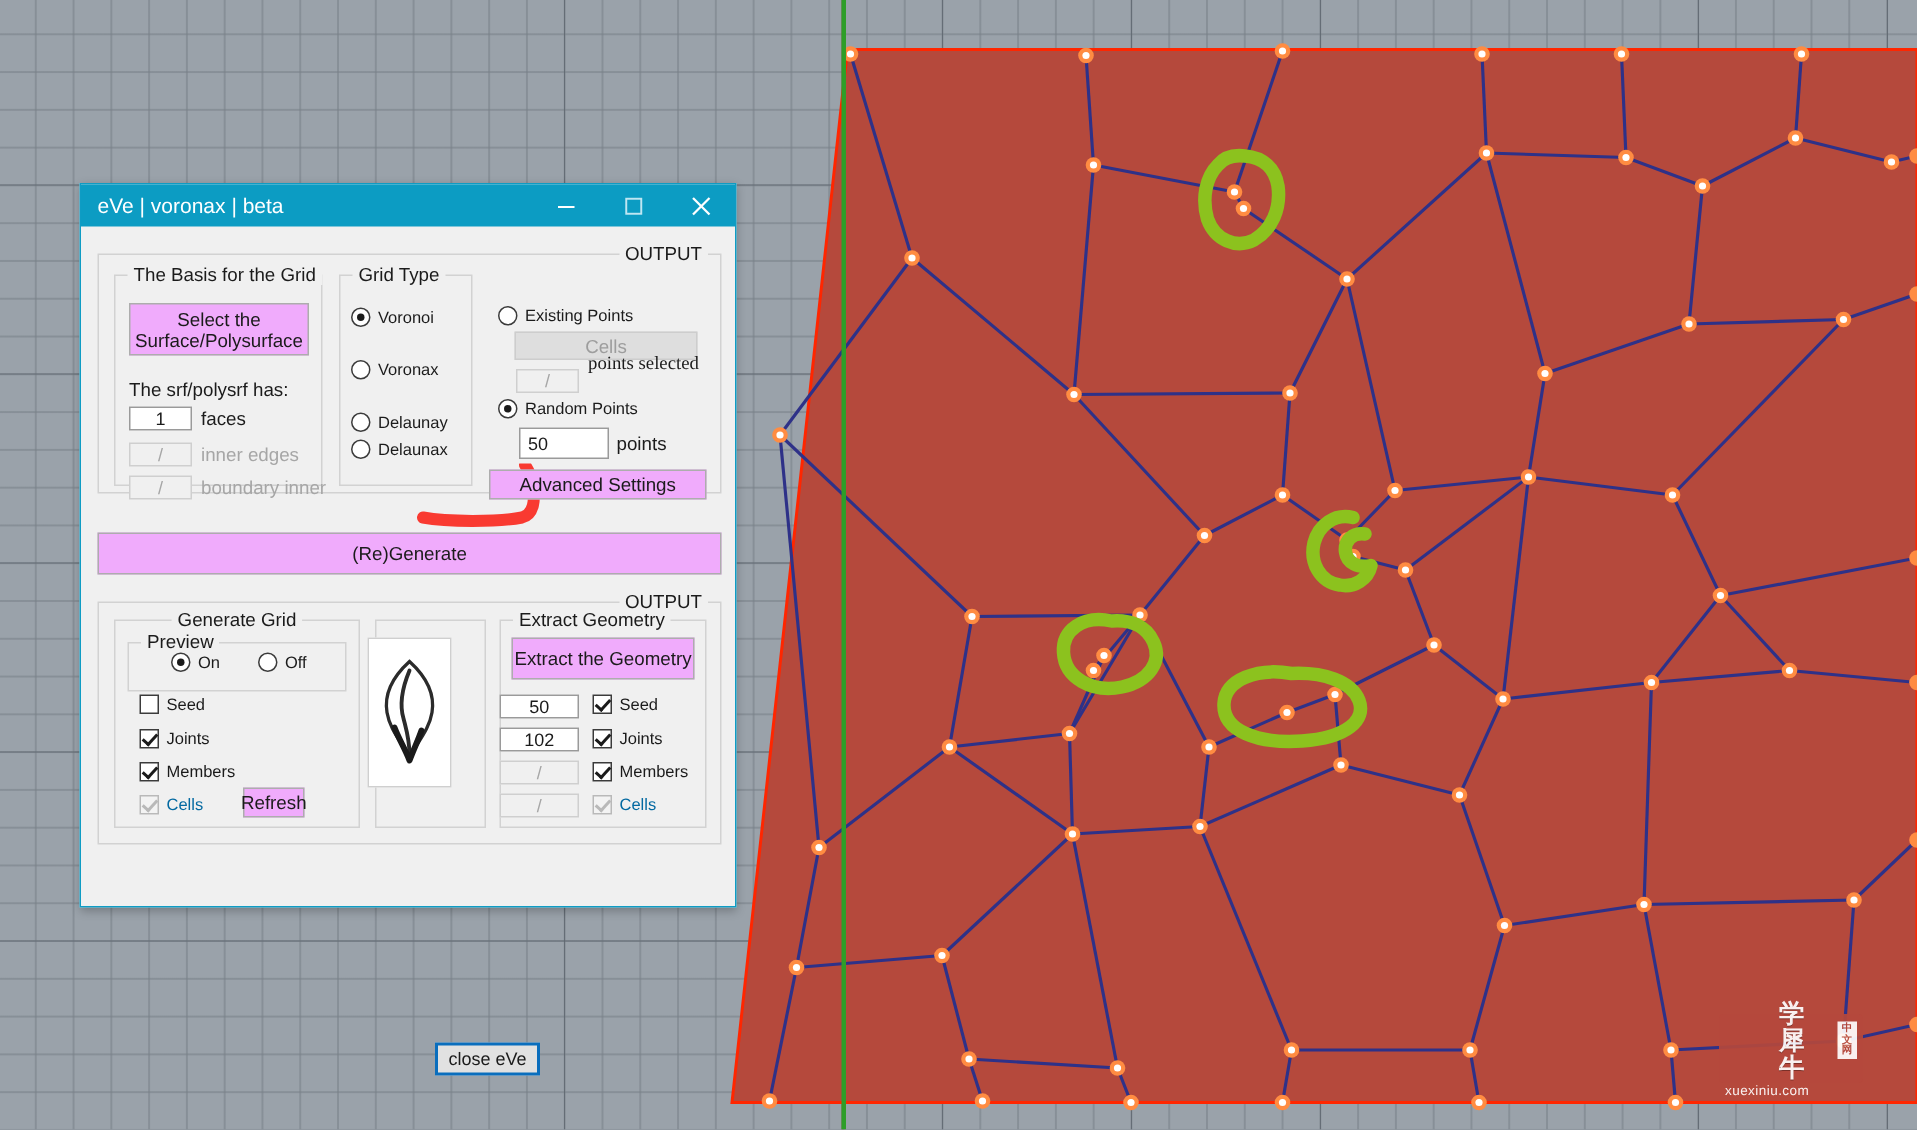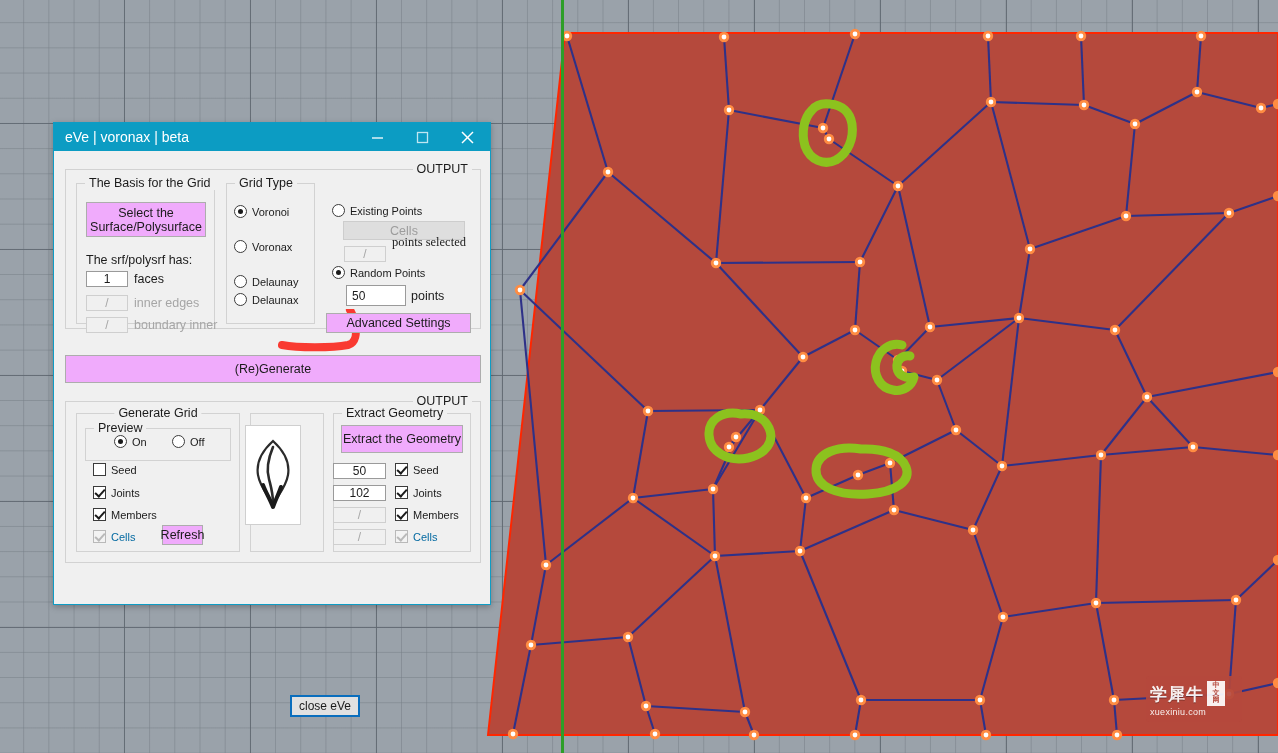--- a/index.html
+++ b/index.html
@@ -41,20 +41,21 @@
     background:#b5483c;border-radius:3px;
     display:flex;flex-direction:column;align-items:flex-start;
     justify-content:center;padding:2px 4px;box-sizing:border-box;
     opacity:.92;
   }
   #watermark .wm-top{display:flex;align-items:center;gap:3px;}
   #watermark .wm-cn{
     color:#fff;font-size:17px;font-weight:bold;letter-spacing:1px;
     font-family:"DejaVu Sans", sans-serif;line-height:18px;
     text-shadow:0 1px 0 rgba(0,0,0,.35);
+    margin-left:36px;
   }
   #watermark .wm-box{
     background:#fff;color:#b5483c;font-size:7px;line-height:7.5px;
     font-family:"DejaVu Sans", sans-serif;font-weight:bold;
     padding:1px 2px;text-align:center;width:14px;
   }
   #watermark .wm-url{
     color:#fff;font-size:9px;font-family:"Liberation Sans",sans-serif;
     letter-spacing:.3px;margin-top:1px;
   }

